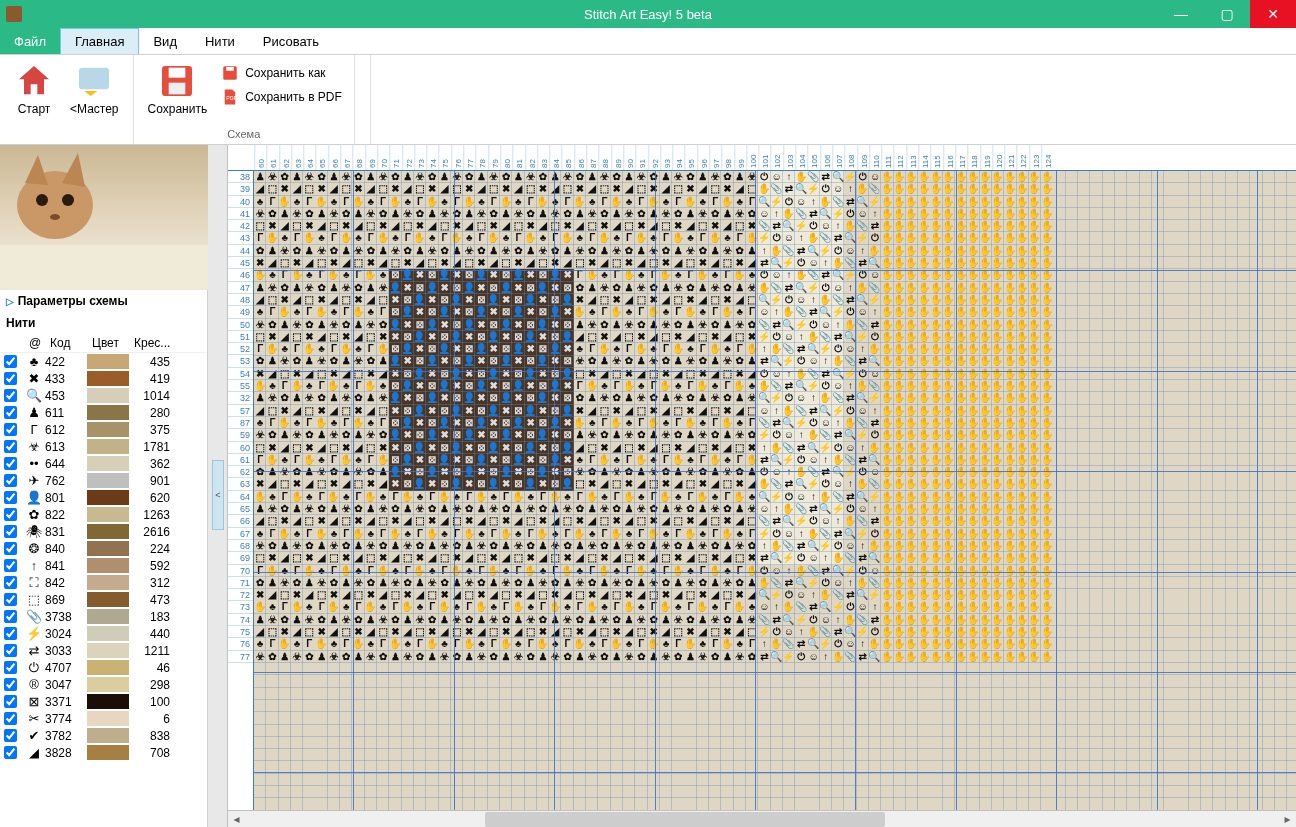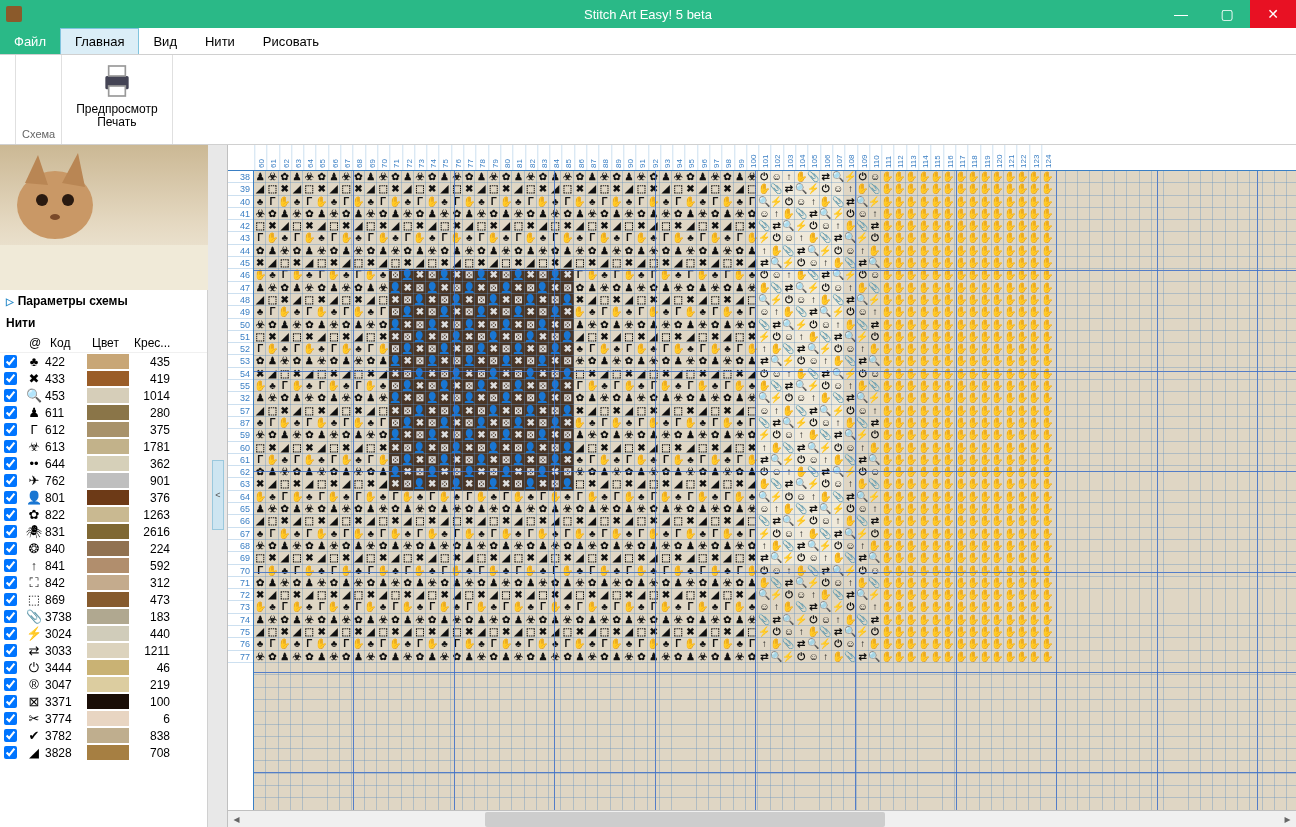--- a/index.html
+++ b/index.html
@@ -87,41 +87,69 @@
 <div class="menubar">
   <div class="menu-item file">Файл</div>
   <div class="menu-item active">Главная</div>
   <div class="menu-item">Вид</div>
   <div class="menu-item">Нити</div>
   <div class="menu-item">Рисовать</div>
 </div>
 
 <div class="ribbon">
   <div class="ribbon-group">
+    <div class="group-body">
+      <div class="big-btn">
+        <div class="ico"><svg viewBox="0 0 24 24">
+              <path fill="#d64541" d="M3 11l9-8 9 8h-3v9h-4v-6H10v6H6v-9H3z"></path>
+            </svg></div>
+        <span>Старт</span>
+      </div>
+      <div class="big-btn">
+        <div class="ico"><svg viewBox="0 0 24 24">
+              <rect x="3" y="4" width="18" height="13" fill="#b8d8e8" rx="2"></rect>
+              <path d="M6 18l4 3 4-3" fill="#f1c40f"></path>
+            </svg></div>
+        <span>&lt;Мастер</span>
+      </div>
+    </div>
     <div class="group-label">&nbsp;</div>
-  </div>
-
-  <div class="ribbon-group">
-    <div class="group-body">
-    </div>
-    <div class="group-label">Схема</div>
   </div>
 
   <div class="ribbon-group">
     <div class="group-body">
       <div class="big-btn">
         <div class="ico"><svg viewBox="0 0 24 24">
-              <rect x="5" y="9" width="14" height="8" fill="#445" rx="1"></rect>
-              <rect x="7" y="3" width="10" height="6" fill="#fff" stroke="#999"></rect>
-              <rect x="7" y="15" width="10" height="6" fill="#fff" stroke="#999"></rect>
+              <rect x="3" y="3" width="18" height="18" fill="#e74c3c" rx="2"></rect>
+              <rect x="7" y="4" width="10" height="6" fill="#fff"></rect>
+              <rect x="7" y="13" width="10" height="7" fill="#ecf0f1"></rect>
             </svg></div>
-        <span>Предпросмотр</span>
-        <span>Печать</span>
+        <span>Сохранить</span>
+      </div>
+      <div style="display:flex;flex-direction:column;padding-top:4px;">
+        <div class="small-btn">
+          <div class="ico"><svg viewBox="0 0 24 24">
+                <rect x="3" y="3" width="18" height="18" fill="#e74c3c" rx="2"></rect>
+                <rect x="7" y="4" width="10" height="5" fill="#fff"></rect>
+              </svg></div>
+          <span>Сохранить как</span>
+        </div>
+        <div class="small-btn">
+          <div class="ico"><svg viewBox="0 0 24 24">
+                <path d="M5 2h10l4 4v16H5z" fill="#e74c3c"></path>
+                <text x="7" y="16" font-size="7" fill="#fff">PDF</text>
+              </svg></div>
+          <span>Сохранить в PDF</span>
+        </div>
       </div>
     </div>
+    <div class="group-label">Схема</div>
+  </div>
+
+  <div class="ribbon-group">
     <div class="group-label">&nbsp;</div>
   </div>
 </div>
 
 <div class="workspace">
   <div class="leftpanel">
     <div class="preview">
       
       <svg viewBox="0 0 208 145" width="208" height="145">
         <rect width="208" height="145" fill="url(#bg)"></rect>
@@ -214,21 +242,21 @@
     <div class="sym">✈</div>
     <div class="code">762</div>
     <div class="swatch" style="background:#bfbfbf"></div>
     <div class="cross">901</div>
         </div>
         <div class="thread-row">
           <input type="checkbox" checked="" style="">
     <div class="sym">👤</div>
     <div class="code">801</div>
     <div class="swatch" style="background:#6d3a17"></div>
-    <div class="cross">376</div>
+    <div class="cross">620</div>
         </div>
         <div class="thread-row">
           <input type="checkbox" checked="" style="">
     <div class="sym">✿</div>
     <div class="code">822</div>
     <div class="swatch" style="background:#c9b991"></div>
     <div class="cross">1263</div>
         </div>
         <div class="thread-row">
           <input type="checkbox" checked="" style="">
@@ -282,30 +310,30 @@
         <div class="thread-row">
           <input type="checkbox" checked="" style="">
     <div class="sym">⇄</div>
     <div class="code">3033</div>
     <div class="swatch" style="background:#dcd3bd"></div>
     <div class="cross">1211</div>
         </div>
         <div class="thread-row">
           <input type="checkbox" checked="" style="">
     <div class="sym">⏻</div>
-    <div class="code">3444</div>
+    <div class="code">4707</div>
     <div class="swatch" style="background:#c9b274"></div>
     <div class="cross">46</div>
         </div>
         <div class="thread-row">
           <input type="checkbox" checked="" style="">
     <div class="sym">®</div>
     <div class="code">3047</div>
     <div class="swatch" style="background:#dccda0"></div>
-    <div class="cross">219</div>
+    <div class="cross">298</div>
         </div>
         <div class="thread-row">
           <input type="checkbox" checked="" style="">
     <div class="sym">⊠</div>
     <div class="code">3371</div>
     <div class="swatch" style="background:#1a0e07"></div>
     <div class="cross">100</div>
         </div>
         <div class="thread-row">
           <input type="checkbox" checked="" style="">

